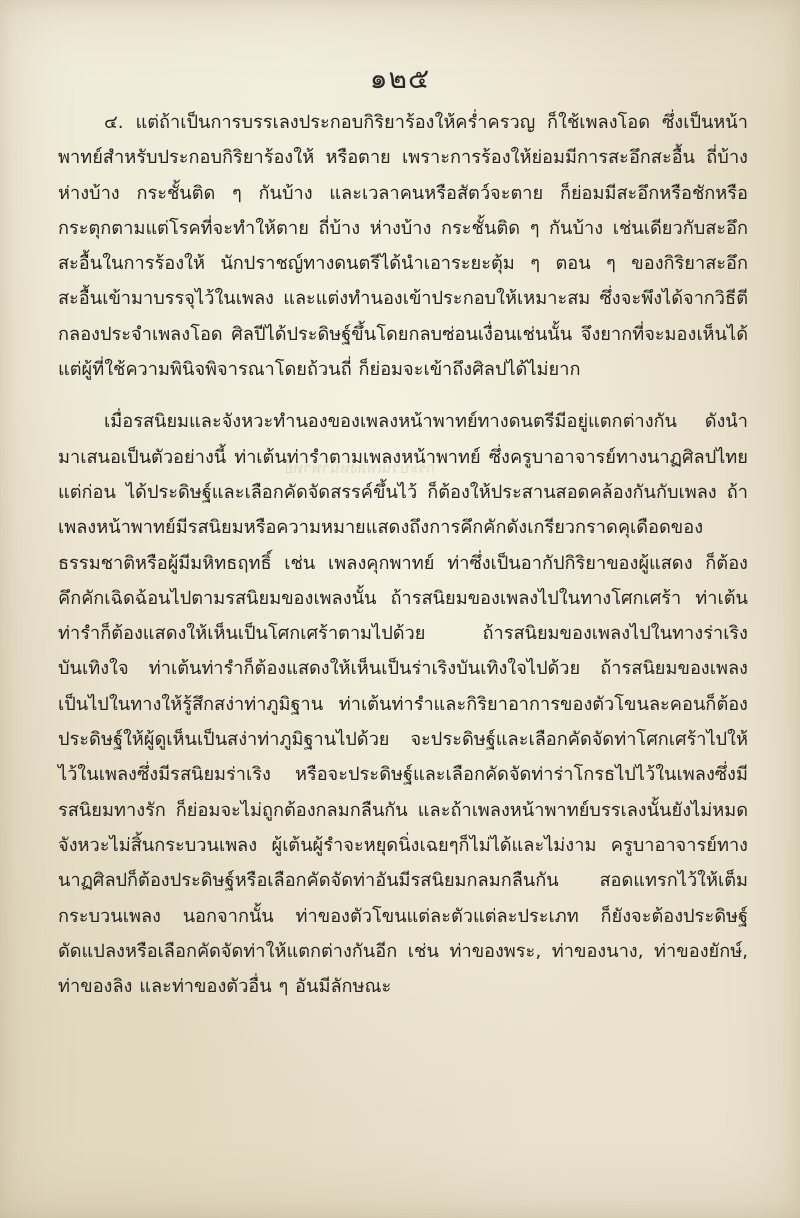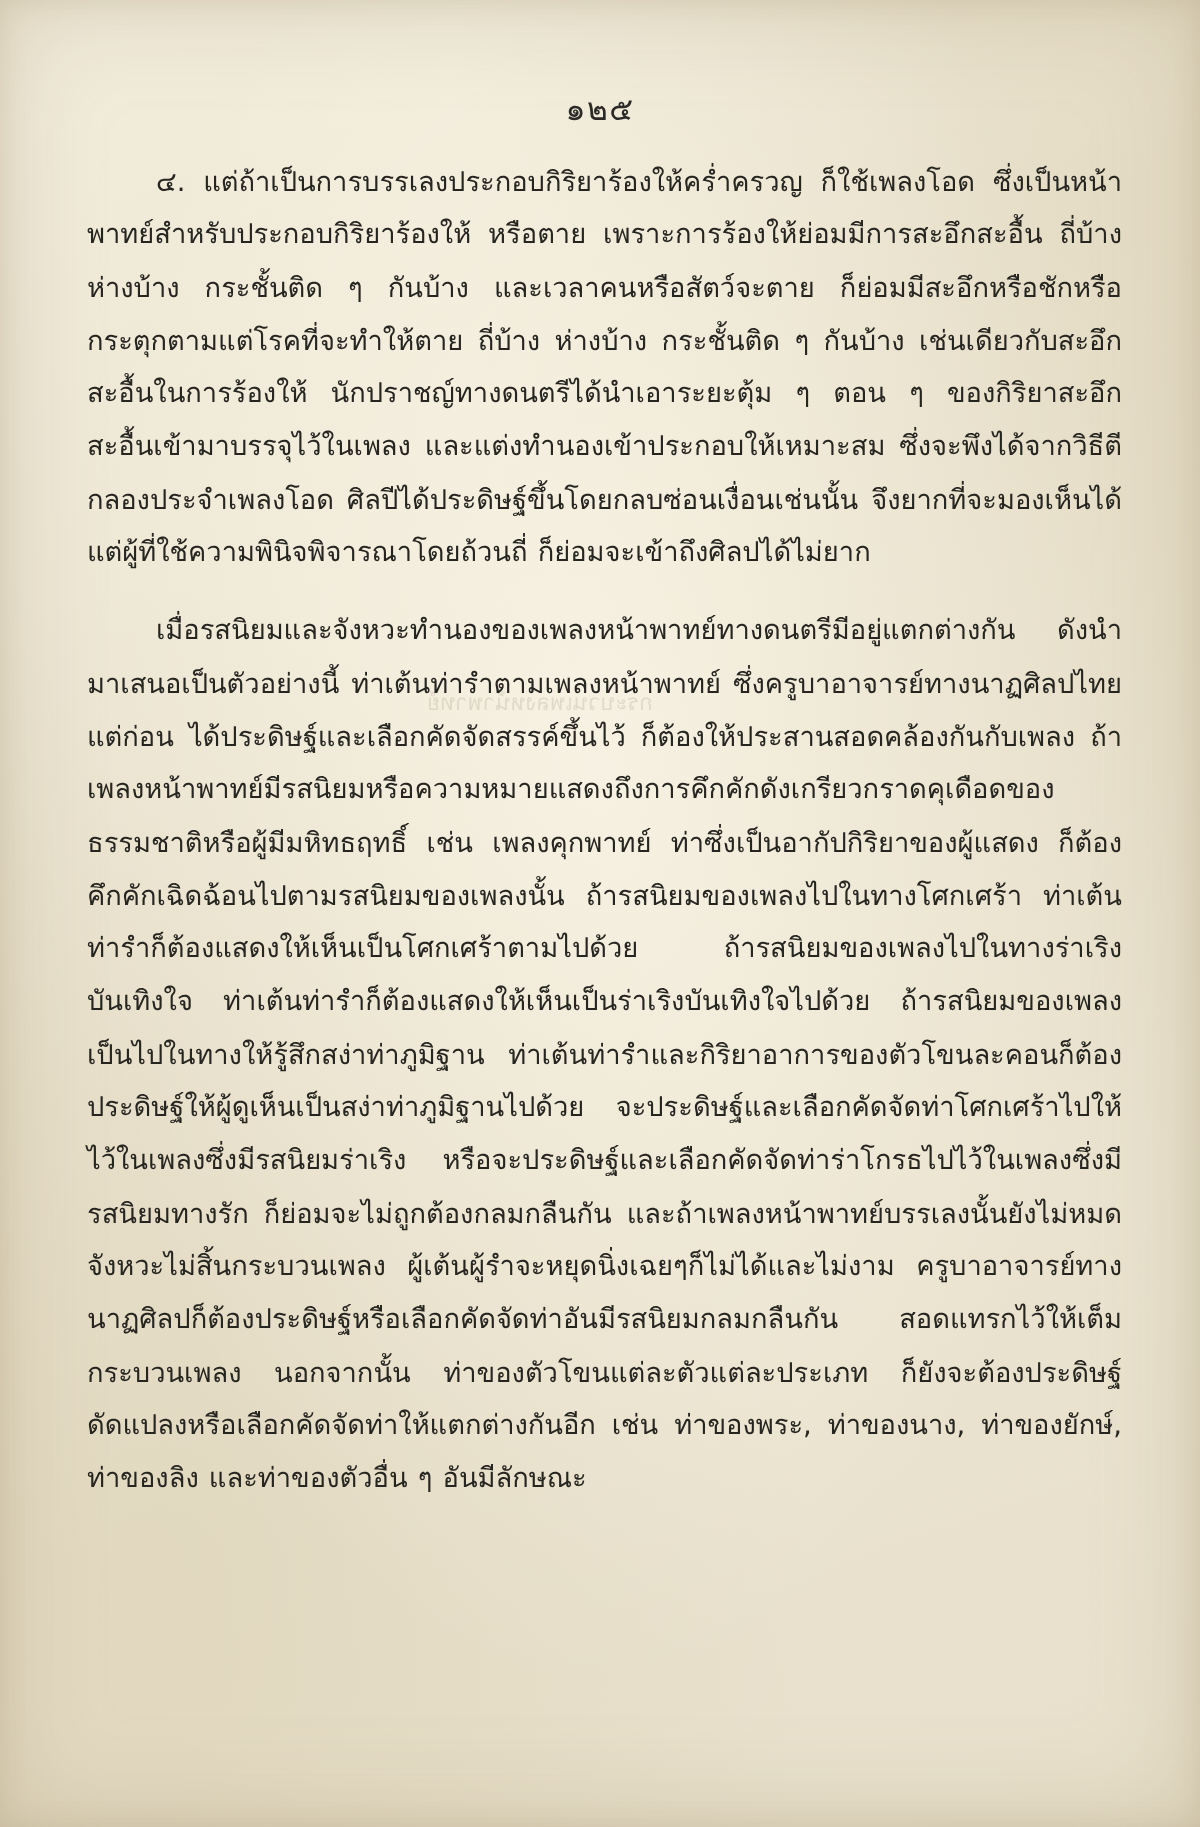--- a/index.html
+++ b/index.html
@@ -38,21 +38,21 @@
     inset: 0;
     padding: 0;
   }
 
   .folio {
     position: absolute;
     top: 56px;
     left: 0;
     right: 0;
     text-align: center;
-    font-size: 21px;
+    font-size: 28px;
     color: #2b2a26;
     letter-spacing: 1px;
   }
 
   .body-text {
     position: absolute;
     top: 104px;
     left: 58px;
     width: 690px;
     color: #262520;

